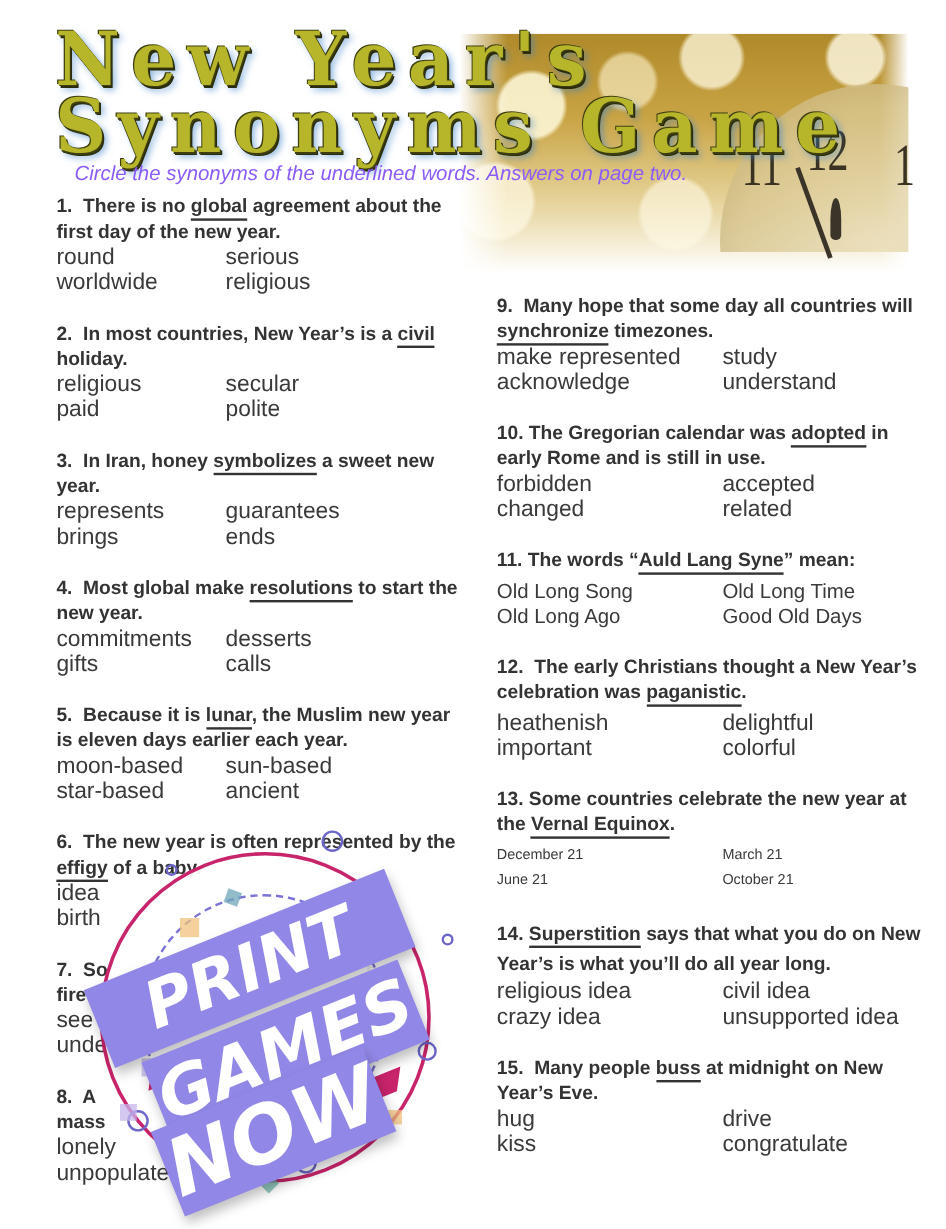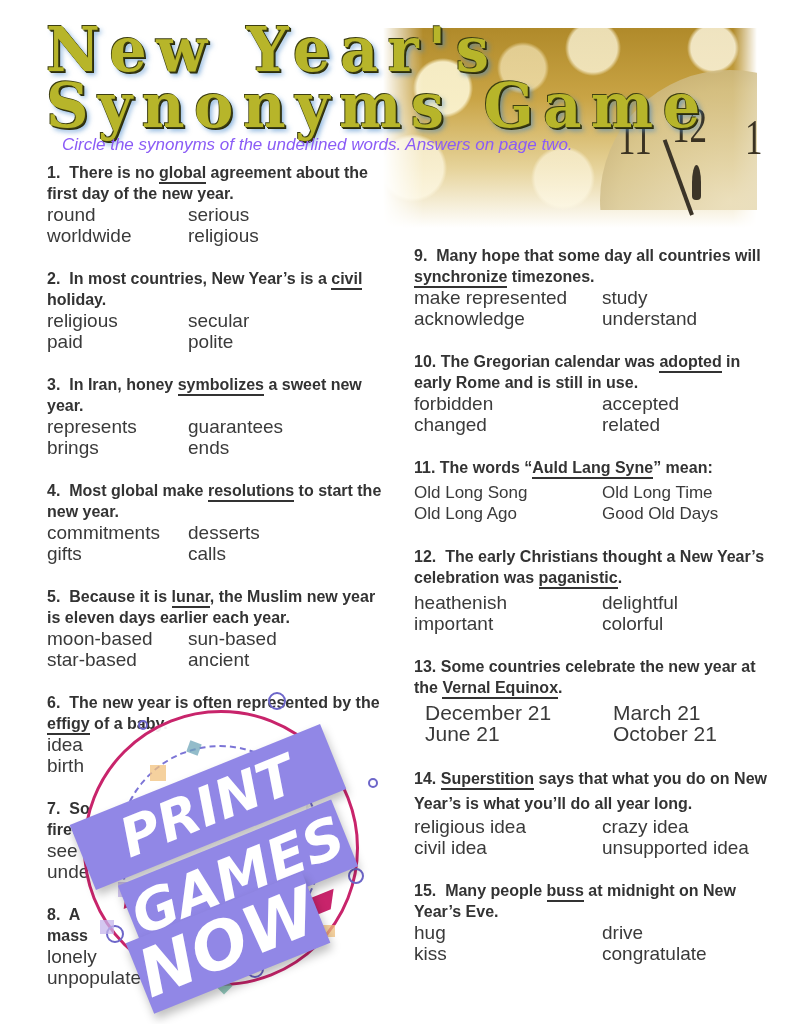--- a/index.html
+++ b/index.html
@@ -48,21 +48,21 @@
   .col-right { left: 414px; top: 245px; width: 360px; }
   .q { margin-bottom: 22px; }
   .q-text { font-weight: bold; font-size: 16px; line-height: 21px; color: #333; margin: 0; }
   .u { border-bottom: 2.5px solid #333; padding-bottom: 1px; }
   .opts {
     display: grid; grid-template-columns: 141px 1fr; font-size: 19px; line-height: 21px; color: #3a3a3a;
   }
   .col-right .opts { grid-template-columns: 188px 1fr; }
   .opt { cursor: pointer; }
   .q11 .opts { font-size: 17px; line-height: 21px; }
-  .q13 .opts { font-size: 21px; line-height: 21px; margin-left: 11px; }
+  .q13 .opts { font-size: 12px; line-height: 21px; }
   .copyright {
     position: absolute; left: 0; width: 788px; top: 1036px; text-align: center;
     font-size: 9px; color: #8a8a8a;
   }
   
   .wm { position: absolute; left: 78px; top: 700px; width: 300px; height: 300px; z-index: 5; }
   .wm-circle {
     position: absolute; left: 5px; top: 10px; width: 270px; height: 270px; border-radius: 50%;
     border: 3px solid #c8246b; background: rgba(255,255,255,0.92);
   }
@@ -216,22 +216,22 @@
       <span class="opt">December 21</span>
       <span class="opt">March 21</span>
       <span class="opt">June 21</span>
       <span class="opt">October 21</span>
     </div>
   </div>
   <div class="q">
     <p class="q-text" style="line-height:25px;"><span>14.</span> <span></span><span class="u">Superstition</span><span> says that what you do on New Year’s is what you’ll do all year long.</span></p>
     <div class="opts">
       <span class="opt">religious idea</span>
+      <span class="opt">civil idea</span>
       <span class="opt">crazy idea</span>
-      <span class="opt">civil idea</span>
       <span class="opt">unsupported idea</span>
     </div>
   </div>
   <div class="q">
     <p class="q-text"><span>15.</span>&nbsp; <span>Many people </span><span class="u">buss</span><span> at midnight on New Year’s Eve.</span></p>
     <div class="opts">
       <span class="opt">hug</span>
       <span class="opt">drive</span>
       <span class="opt">kiss</span>
       <span class="opt">congratulate</span>

